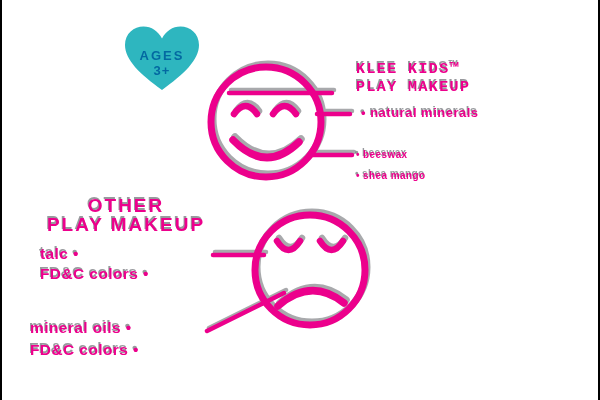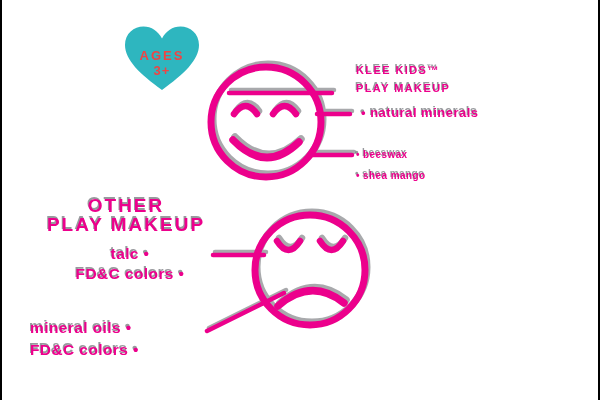--- a/index.html
+++ b/index.html
@@ -10,30 +10,30 @@
   .edge { position:absolute; top:0; bottom:0; width:2px; background:#000; }
   .edge.left  { left:0; }
   .edge.right { right:0; }
   .art { position:absolute; left:0; top:0; }
 
   .txt {
     position:absolute; color:#EC008C; font-weight:700;
     text-shadow:-1px -2px 0 rgba(84,85,91,0.6);
     white-space:nowrap;
   }
-  .klee-title   { left:356px; top:61px;  font-size:11px;   line-height:18px;  letter-spacing:1.4px; }
+  .klee-title   { left:356px; top:61px;  font-size:15px;   line-height:18px;  letter-spacing:1.4px;font-family:Liberation Mono, monospace; }
   .callout      { left:361px; top:105px; font-size:13px;   letter-spacing:0.5px; }
   .ingredients  { left:356px; top:144px; font-size:10px; line-height:21px;  letter-spacing:0.4px; }
   .other-title  { left:40px;  top:196px; width:172px; text-align:center; font-size:19px; line-height:19px; letter-spacing:2px; }
-  .eye-items    { left:40px;  top:244px; width:180px; text-align:center; font-size:15.5px; line-height:20px; letter-spacing:0.4px; }
+  .eye-items    { left:40px;  top:244px; width:180px; text-align:left; font-size:15.5px; line-height:20px; letter-spacing:0.4px; }
   .mouth-items  { left:30px;  top:317px; width:180px; text-align:left; font-size:15.5px; line-height:22px; letter-spacing:0.4px; }
 
   .badge-text {
     position:absolute; left:124px; top:48px; width:76px; text-align:center;
-    color:#ef4444; font-weight:700; font-size:13px; line-height:15px; letter-spacing:2px;
+    color:#0369a1; font-weight:700; font-size:13px; line-height:15px; letter-spacing:2px;
   }
   .badge-text .plus { letter-spacing:1px; }
 </style>
 </head>
 <body>
 
 <div class="canvas">
 
   <div class="edge left"></div>
   <div class="edge right"></div>

